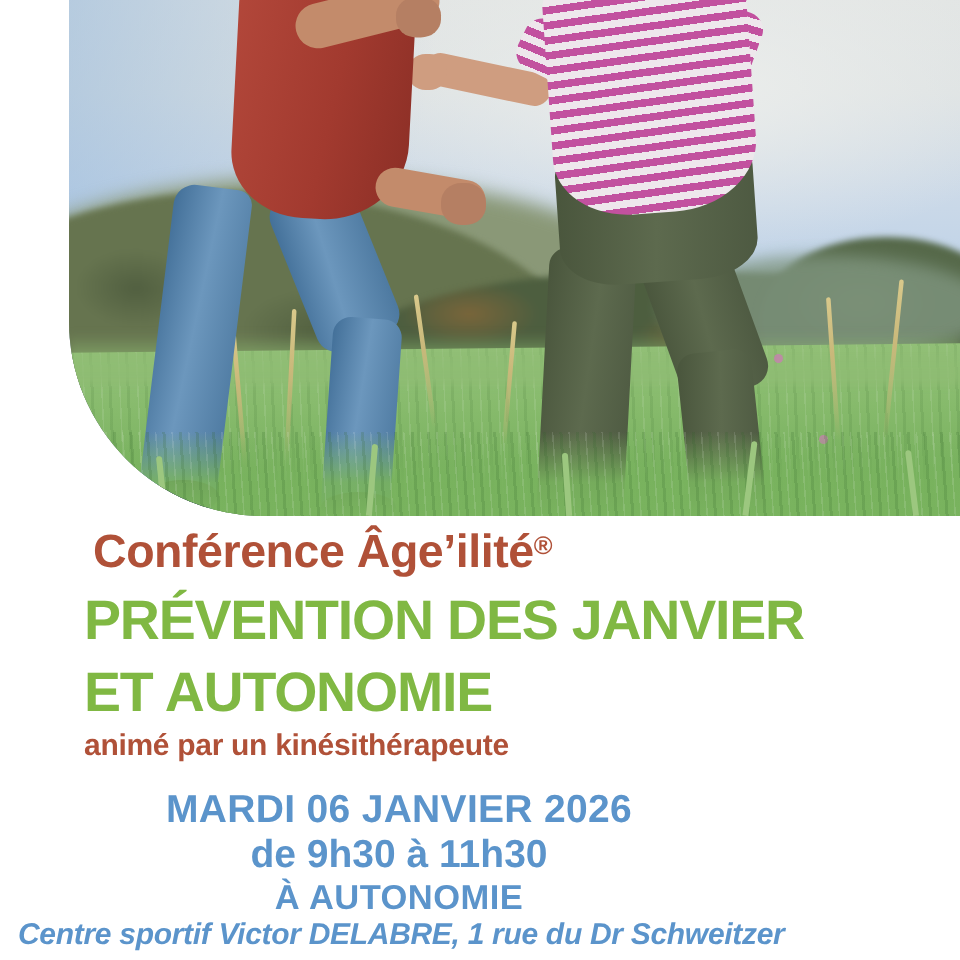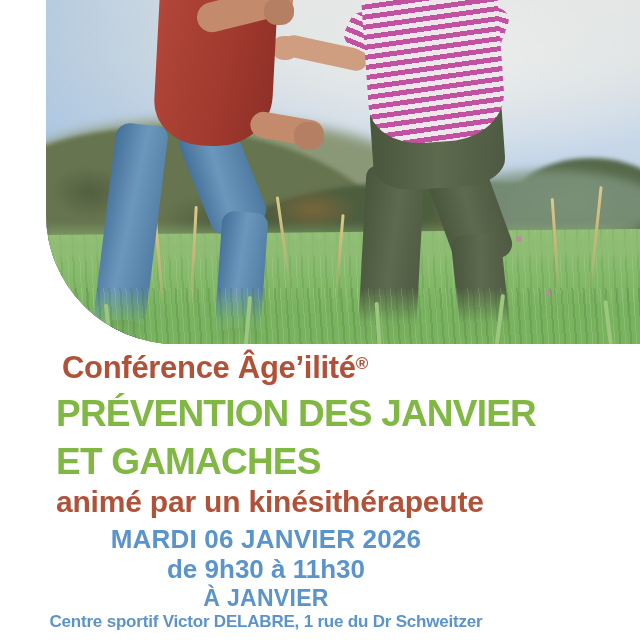--- a/index.html
+++ b/index.html
@@ -123,26 +123,26 @@
       linear-gradient(0deg,#79b35e 0%,rgba(121,179,94,.9) 40%,rgba(121,179,94,0) 100%);
   }
   .blade{bottom:0;width:4px;border-radius:3px 3px 0 0;background:#9cc77f;z-index:9;}
   
   .txt{position:absolute;white-space:nowrap;line-height:1;margin-left:12px;}
   .title{left:50px;top:352px;font-size:31px;font-weight:800;color:#b05138;letter-spacing:-.3px;}
   .title .reg{font-size:17px;vertical-align:9px;font-weight:700;}
   .headline{left:44px;font-size:37px;font-weight:800;color:#80b843;letter-spacing:-.8px;}
   .headline.l1{top:395px;}
   .headline.l2{top:443px;}
-  .subtitle{left:44px;top:487px;font-size:30px;font-weight:800;color:#b05138;letter-spacing:-.2px;}
+  .subtitle{left:44px;top:487px;font-size:20px;font-weight:800;color:#b05138;letter-spacing:-.2px;}
   .centered{left:0;width:508px;text-align:center;color:#5b94cb;}
   .date-line{top:526px;font-size:26px;font-weight:800;letter-spacing:.2px;}
   .time-line{top:556px;font-size:26px;font-weight:800;}
   .city-line{top:587px;font-size:23px;font-weight:800;letter-spacing:.3px;}
-  .venue-line{top:613px;font-size:17px;font-weight:700;letter-spacing:-.2px;}
+  .venue-line{top:613px;font-size:20px;font-weight:700;font-style:italic;letter-spacing:-.2px;}
 </style>
 </head>
 <body>
 
 <div>
 
   <div class="photo">
     <div class="sky"></div>
     <div class="sky-blue-left"></div>
     <div class="cloud"></div>
@@ -192,22 +192,22 @@
     <div class="blade" style="left:60px;height:40px;transform:rotate(-6deg);"></div>
     <div class="blade" style="left:200px;height:48px;transform:rotate(5deg);"></div>
     <div class="blade" style="left:330px;height:42px;transform:rotate(-4deg);"></div>
     <div class="blade" style="left:452px;height:50px;transform:rotate(7deg);"></div>
     <div class="blade" style="left:560px;height:44px;transform:rotate(-7deg);"></div>
   </div>
 
   <div class="txt title"><span>Conférence Âge’ilité</span><span class="reg">®</span></div>
 
   <div class="txt headline l1">PRÉVENTION DES JANVIER</div>
-  <div class="txt headline l2">ET GAMACHES</div>
+  <div class="txt headline l2">ET AUTONOMIE</div>
 
   <div class="txt subtitle">animé par un kinésithérapeute</div>
 
   <div class="txt centered date-line">MARDI 06 JANVIER 2026</div>
   <div class="txt centered time-line">de 9h30 à 11h30</div>
-  <div class="txt centered city-line">À JANVIER</div>
+  <div class="txt centered city-line">À AUTONOMIE</div>
   <div class="txt centered venue-line">Centre sportif Victor DELABRE, 1 rue du Dr Schweitzer</div>
 
 </div>
 
 </body></html>

